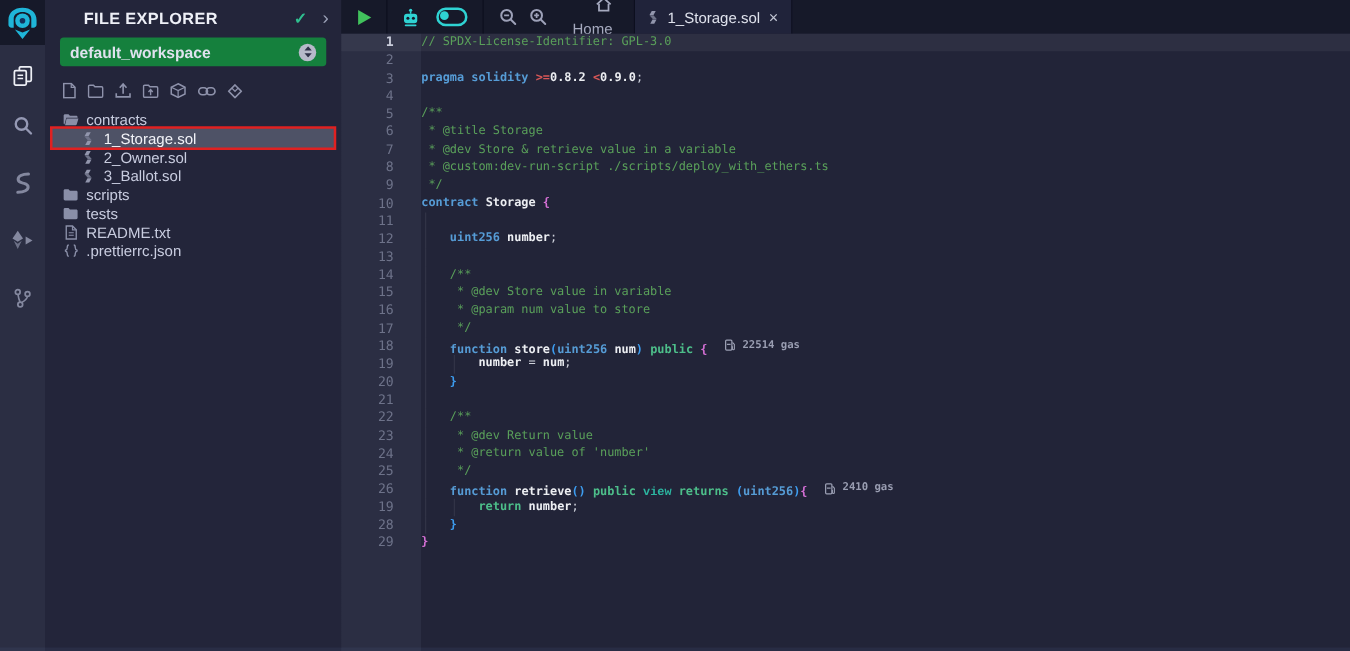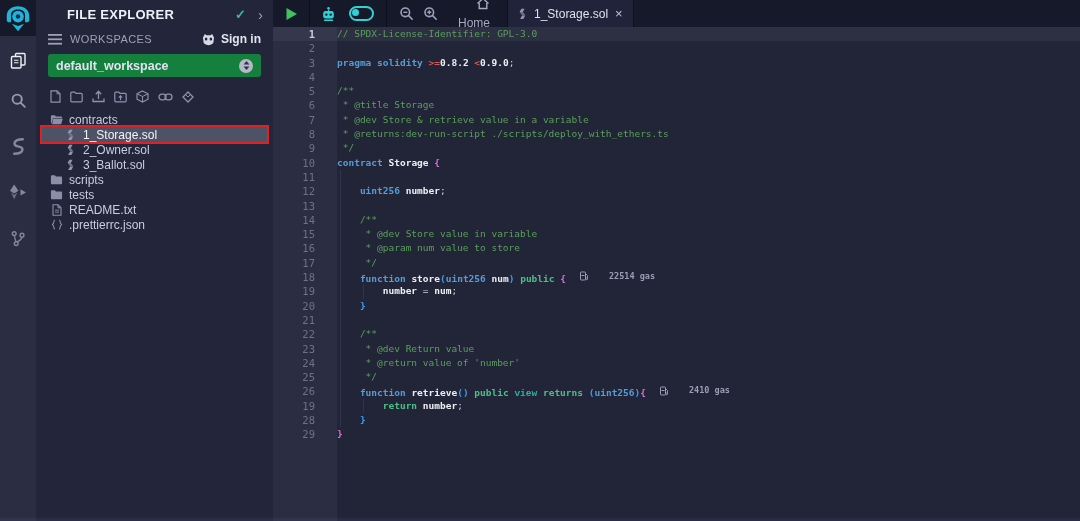--- a/index.html
+++ b/index.html
@@ -69,21 +69,21 @@
   .guide{position:absolute;top:0;bottom:0;width:1px;background:rgba(255,255,255,.07);}
   .seg-c{color:#5aa05a;}
   .seg-k{color:#569cd6;font-weight:bold;}
   .seg-i{color:#eceef2;font-weight:bold;}
   .seg-o{color:#d95757;font-weight:bold;}
   .seg-g{color:#4dbe8a;font-weight:bold;}
   .seg-v{color:#2cb5a0;font-weight:bold;font-family:Liberation Mono, monospace;}
   .seg-w{color:#cfd2dc;}
   .seg-p1{color:#d670d6;font-weight:bold;}
   .seg-p2{color:#3d9df0;font-weight:bold;}
-  .gas-badge{display:inline-flex;align-items:center;gap:21px;margin-left:14px;
+  .gas-badge{display:inline-flex;align-items:center;gap:6px;margin-left:14px;
              color:#9a9eb2;font-size:8.5px;font-weight:bold;position:relative;top:-1px;}
 
   #bottom-strip{position:absolute;left:0;bottom:0;width:100%;height:3px;background:rgba(90,110,160,.12);}
 </style>
 </head>
 <body>
 <div id="app">
 
   <div id="activity-bar">
     <div id="logo-area">
@@ -131,40 +131,20 @@
       </div>
     </div>
   </div>
 
   <div id="file-panel">
     <div class="fe-header">
       <span class="fe-title">FILE EXPLORER</span>
       <span class="fe-check">✓</span>
       <span class="fe-chevron">›</span>
     </div>
-    <div class="fe-ws-row">
-      <span style="display:flex;cursor:pointer;">
-        <svg width="14" height="11" viewBox="0 0 14 11">
-          <rect y="0" width="14" height="1.8" fill="#9da1b8"></rect>
-            <rect y="4.4" width="14" height="1.8" fill="#9da1b8"></rect>
-            <rect y="8.8" width="14" height="1.8" fill="#9da1b8"></rect>
-        </svg>
-      </span>
-      <span class="fe-ws-label">WORKSPACES</span>
-      <span class="fe-signin">
-        <span style="display:flex;">
-          <svg width="15" height="13" viewBox="0 0 15 13">
-            <path d="M2.5 3.5 L3.9 1.1 5.5 2.3 L9.5 2.3 L11.1 1.1 L12.5 3.5 C13.1 4.5 13.1 6.1 12.6 7.1 L12.6 8.6 C12.6 10.7 10.4 12.2 7.5 12.2 C4.6 12.2 2.4 10.7 2.4 8.6 L2.4 7.1 C1.9 6.1 1.9 4.5 2.5 3.5 Z" fill="#d7dae6"></path>
-            <ellipse cx="5.1" cy="6" rx="1.3" ry="1.5" fill="#23253a"></ellipse>
-            <ellipse cx="9.9" cy="6" rx="1.3" ry="1.5" fill="#23253a"></ellipse>
-          </svg>
-        </span>
-        <span>Sign in</span>
-      </span>
-    </div>
     <div class="fe-dropdown">
       <span class="ws-name">default_workspace</span>
       <span class="sort-badge">
         <svg width="7" height="9" viewBox="0 0 7 9">
           <path d="M3.5 0 L6.4 3.4 L0.6 3.4 Z" fill="#2e3148"></path>
           <path d="M3.5 9 L0.6 5.6 L6.4 5.6 Z" fill="#2e3148"></path>
         </svg>
       </span>
     </div>
     <div class="fe-actions">
@@ -372,21 +352,21 @@
         <div class="code-row">
           <span class="ln">6</span>
           <span class="code-text"><span class="seg-c"> * @title Storage</span></span>
         </div>
         <div class="code-row">
           <span class="ln">7</span>
           <span class="code-text"><span class="seg-c"> * @dev Store &amp; retrieve value in a variable</span></span>
         </div>
         <div class="code-row">
           <span class="ln">8</span>
-          <span class="code-text"><span class="seg-c"> * @returns:dev-run-script ./scripts/deploy_with_ethers.ts</span></span>
+          <span class="code-text"><span class="seg-c"> * @custom:dev-run-script ./scripts/deploy_with_ethers.ts</span></span>
         </div>
         <div class="code-row">
           <span class="ln">9</span>
           <span class="code-text"><span class="seg-c"> */</span></span>
         </div>
         <div class="code-row">
           <span class="ln">10</span>
           <span class="code-text"><span class="seg-k">contract</span><span class="seg-w"> </span><span class="seg-i">Storage</span><span class="seg-w"> </span><span class="seg-p1">{</span></span>
         </div>
         <div class="code-row">

